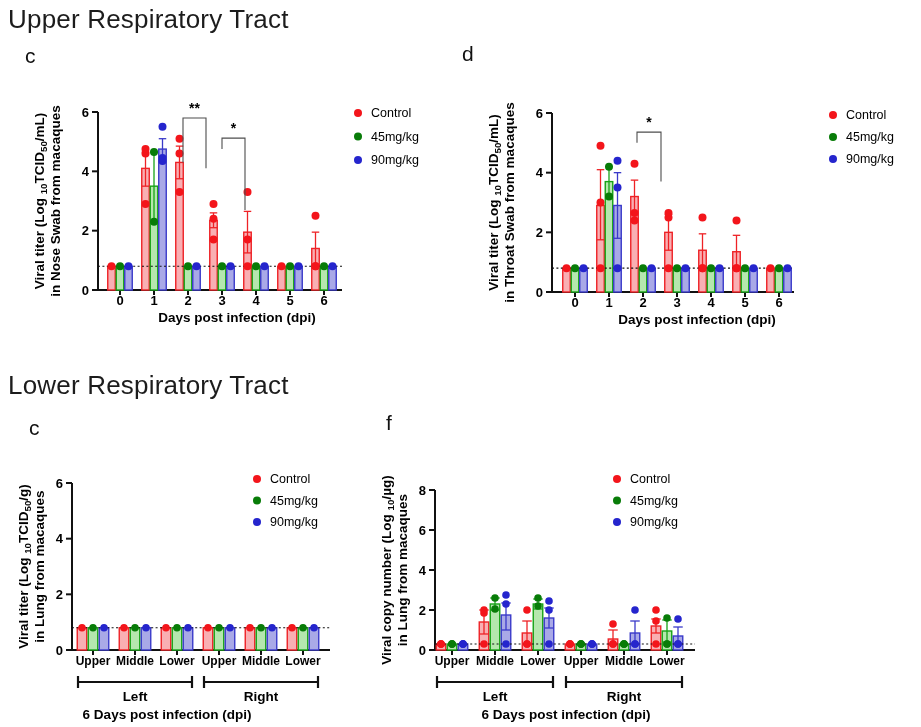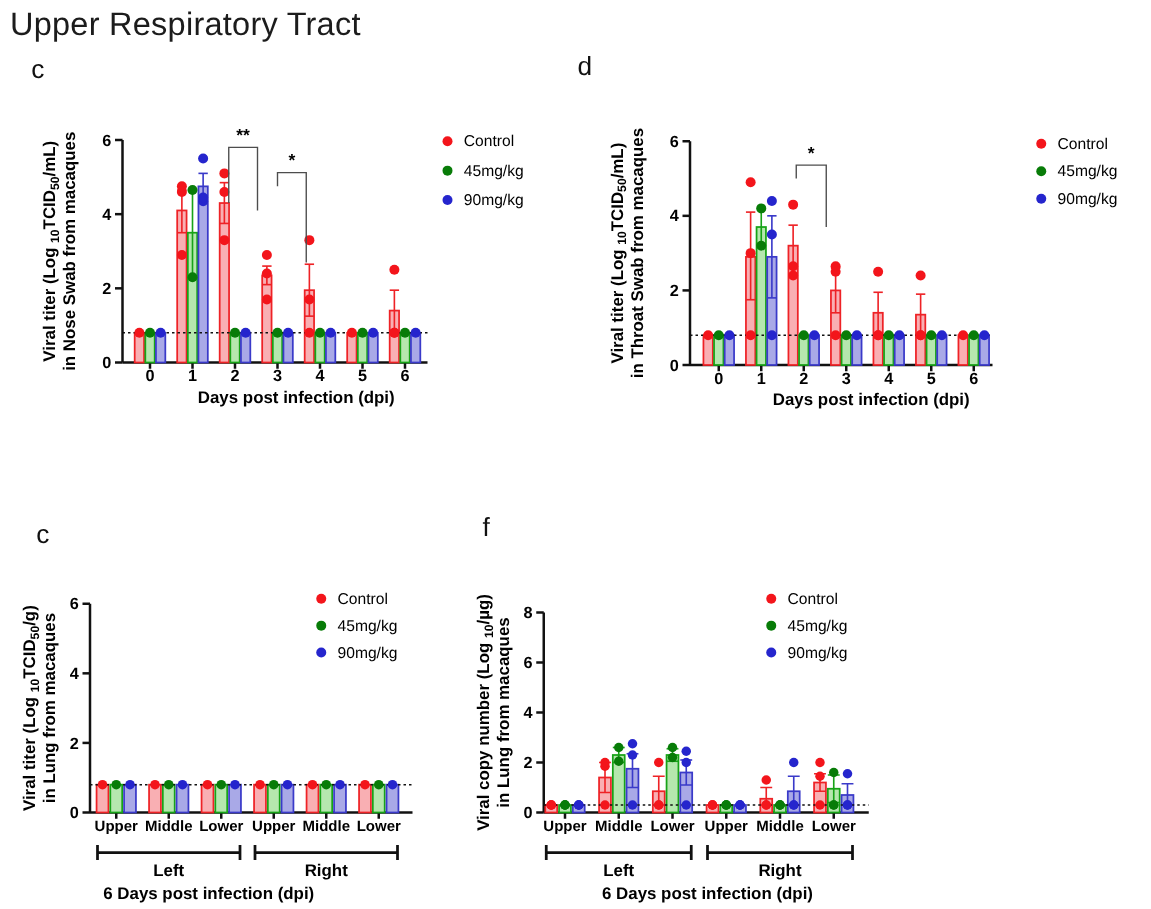--- a/index.html
+++ b/index.html
@@ -8,20 +8,21 @@
   .section-title{position:absolute;font-size:26px;font-weight:400;color:#1c1c1c;letter-spacing:0.2px;}
   .panel-letter{position:absolute;font-size:21px;font-weight:400;color:#111;}
   #figure-canvas{position:absolute;left:0;top:0;}
   svg text{font-family:"Liberation Sans",sans-serif;fill:#000;}
 </style>
 </head>
 <body>
 
 <div class="page">
   <div class="section-title" style="left:8px;top:4px;">Upper Respiratory Tract</div>
+  <div class="section-title" style="left:8px;top:370px;">Lower Respiratory Tract</div>
 
   <div class="panel-letter" style="left:25px;top:44px;">c</div>
   <div class="panel-letter" style="left:462px;top:42px;">d</div>
   <div class="panel-letter" style="left:29px;top:416px;">c</div>
   <div class="panel-letter" style="left:386px;top:411px;">f</div>
 
   <svg id="figure-canvas" width="921" height="727" viewBox="0 0 921 727">
       <g>
         <line x1="98" y1="112" x2="98" y2="290" stroke="#111111" stroke-width="2"></line>
         <line x1="98" y1="290" x2="342" y2="290" stroke="#111111" stroke-width="2"></line>

